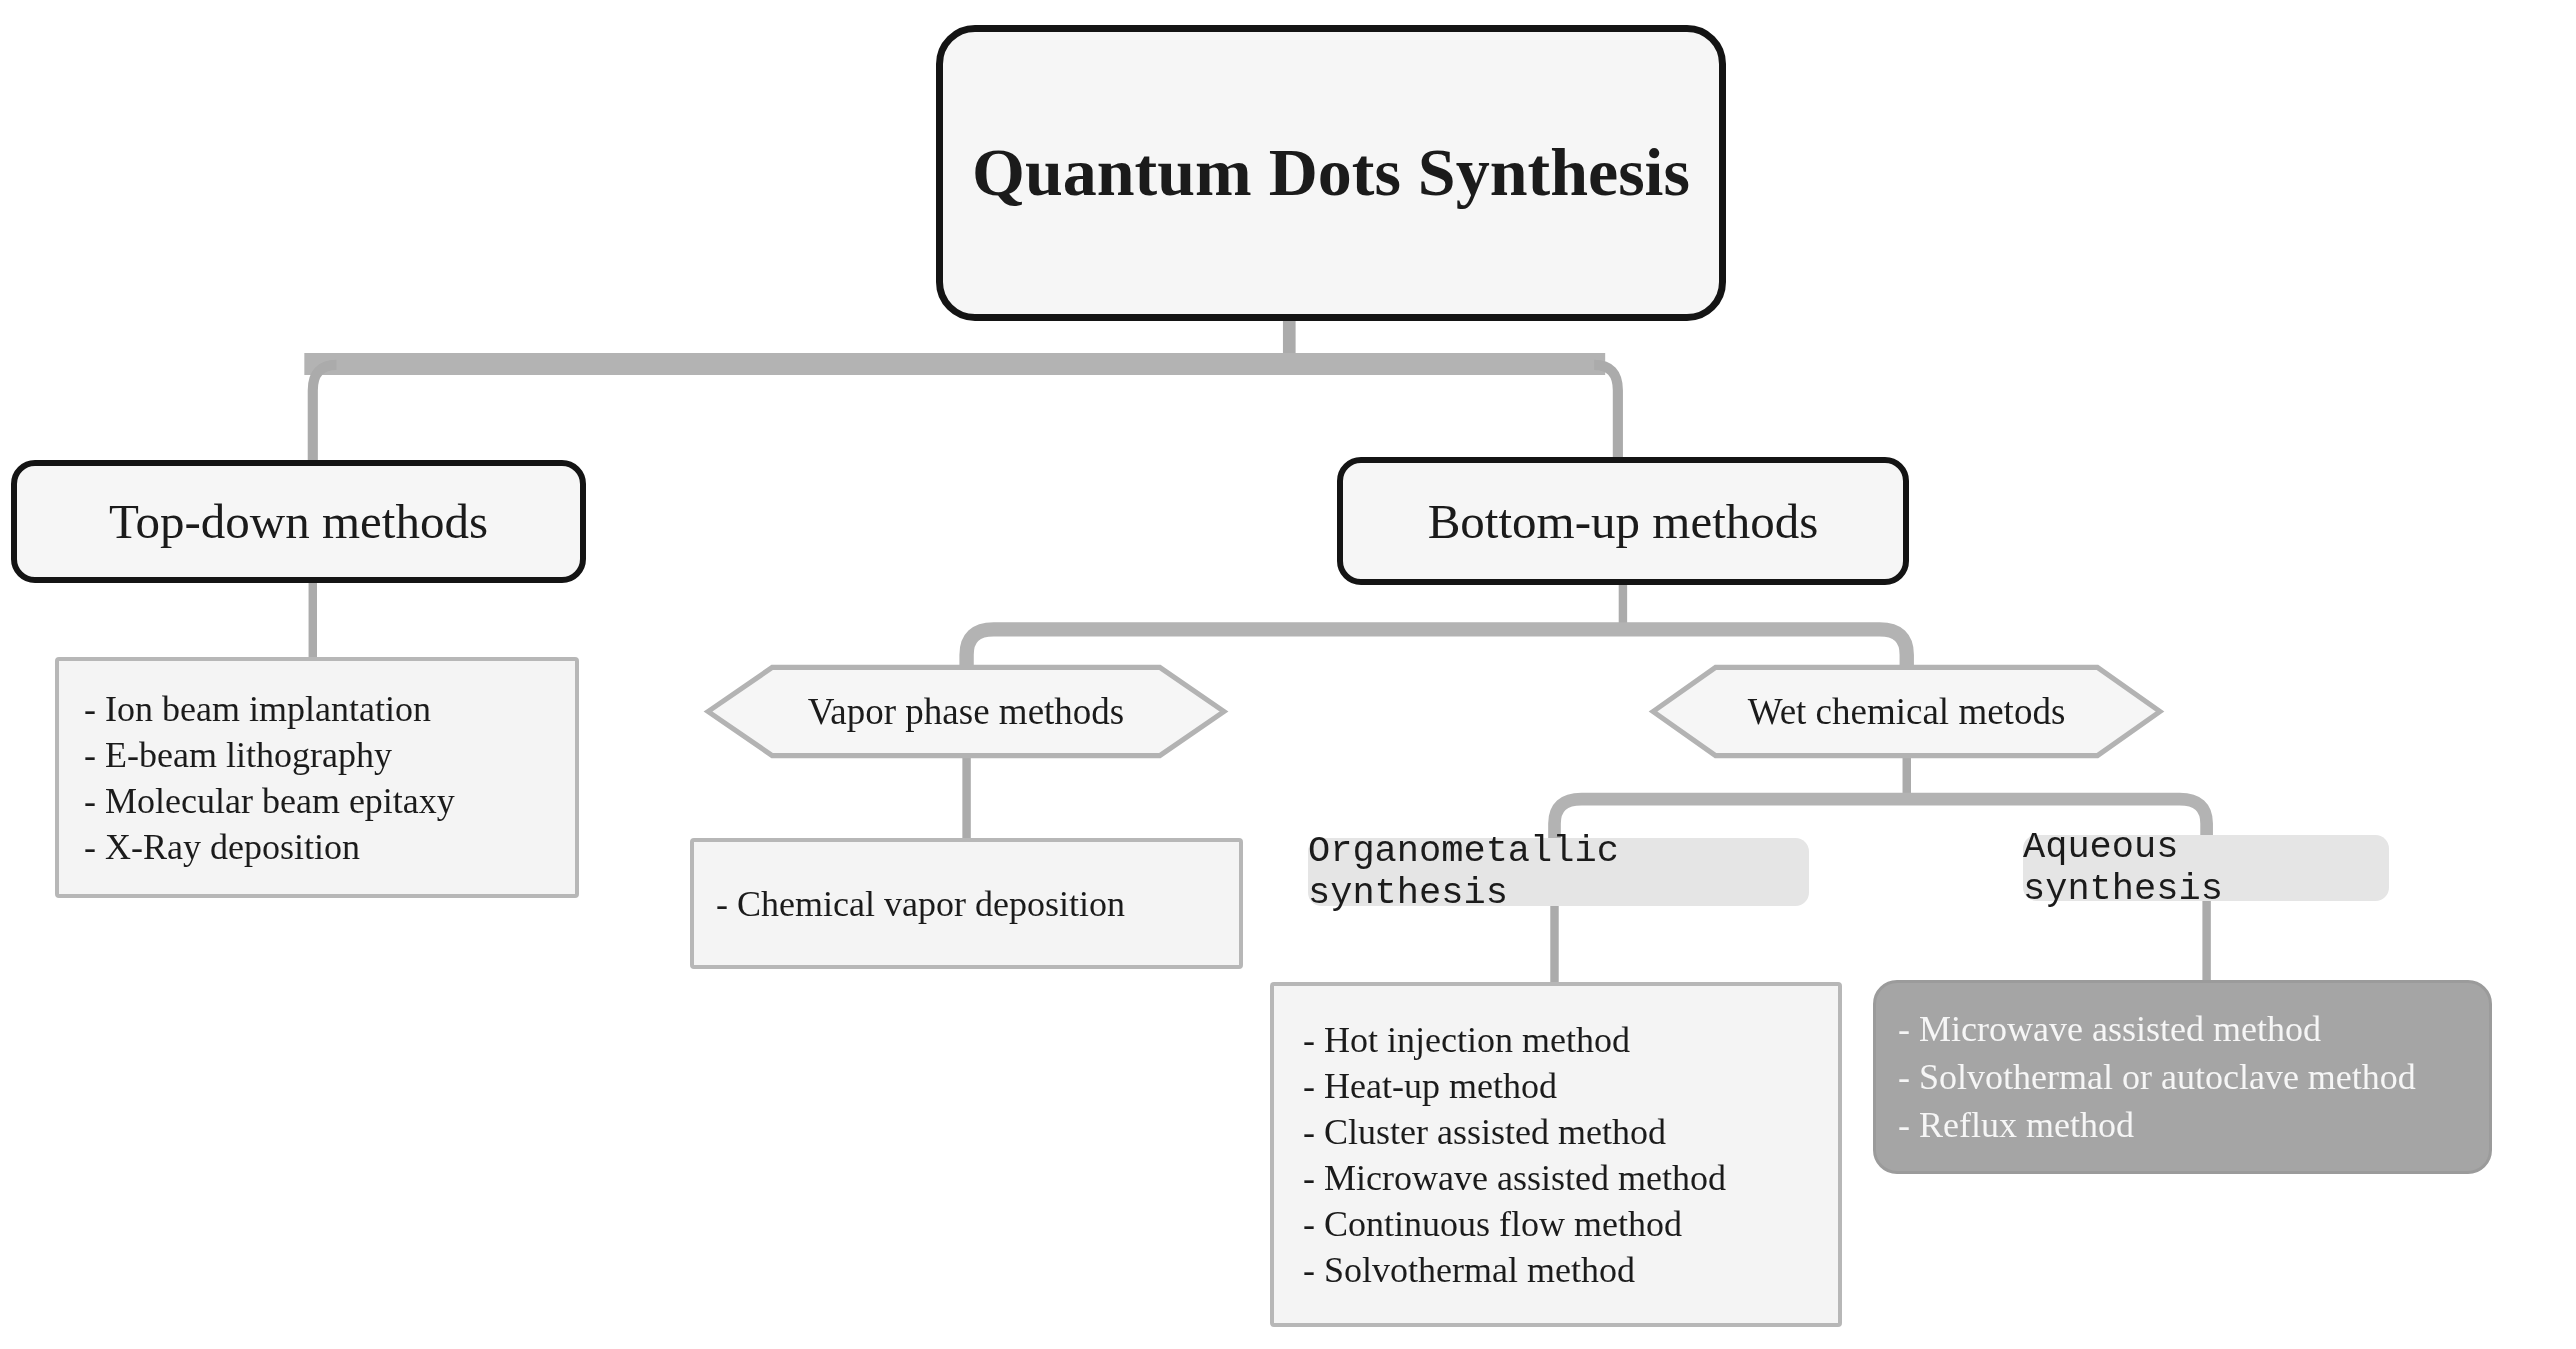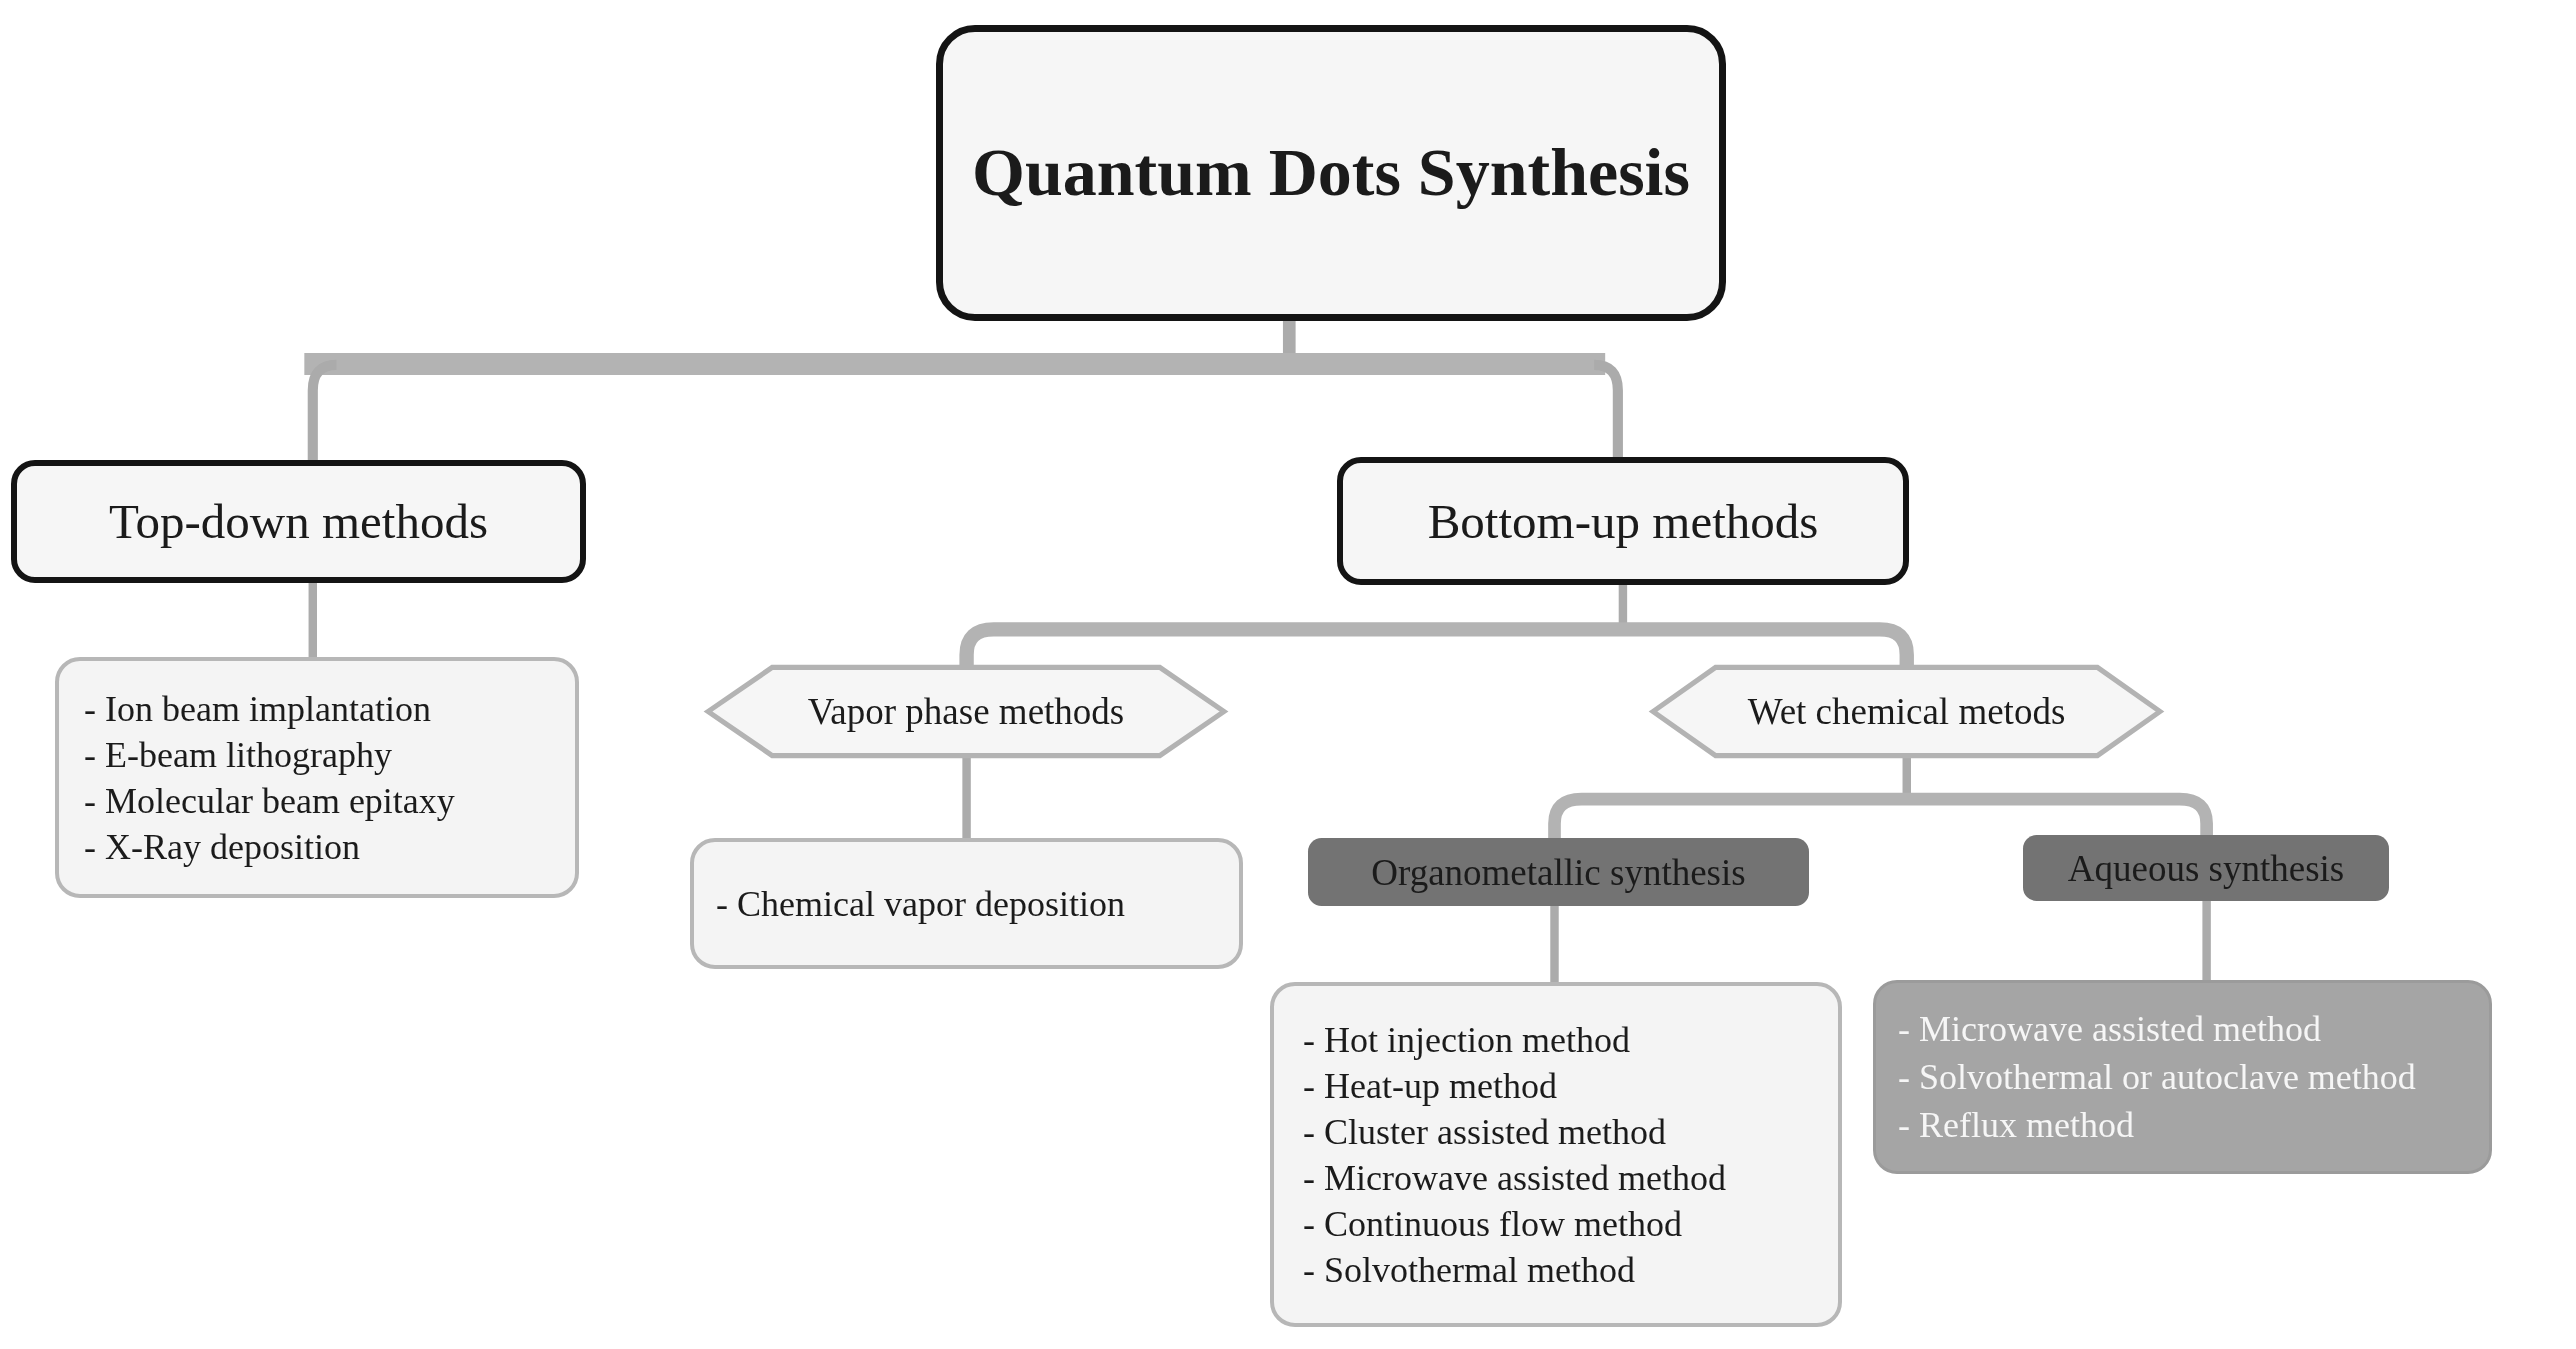--- a/index.html
+++ b/index.html
@@ -40,21 +40,21 @@
   .header-box{
     border:6px solid #141414;
     border-radius:24px;
     font-size:49px;
     text-align:center;
   }
   .topdown-box{ left:11px; top:460px; width:575px; height:123px; }
   .bottomup-box{ left:1337px; top:457px; width:572px; height:128px; }
   .list-box{
     border:4.2px solid #b7b7b7;
-    border-radius:25px;
+    border-radius:4px;
     background:#f4f4f4;
     flex-direction:column;
     align-items:flex-start;
     justify-content:center;
     font-size:36px;
     line-height:46px;
   }
   .topdown-list{ left:55px; top:657px; width:524px; height:241px; padding-left:25px; }
   .vapor-list{ left:690px; top:838px; width:553px; height:131px; padding-left:22px; }
   .organo-list{ left:1270px; top:982px; width:572px; height:345px; padding-left:29px; }
@@ -77,21 +77,22 @@
   }
   .vapor-hex{ left:703px; top:664px; width:526px; height:95px; }
   .wet-hex{ left:1648px; top:664px; width:517px; height:95px; }
   .hex svg{
     position:absolute; left:0; top:0; width:100%; height:100%;
   }
   .hex .hex-label{ position:relative; z-index:2; }
   .sub-label{
     border-radius:13.5px;
     font-size:37px;
-    background:#737373;
+    background:#e5e5e5;
+    font-family:Liberation Mono, monospace;
   }
   .organo-label{ left:1308px; top:838px; width:501px; height:68px; }
   .aqueous-label{ left:2023px; top:835px; width:366px; height:66px; }
   .list-line{ white-space:nowrap; }
 </style>
 </head>
 <body>
 
 <div class="canvas">
 

